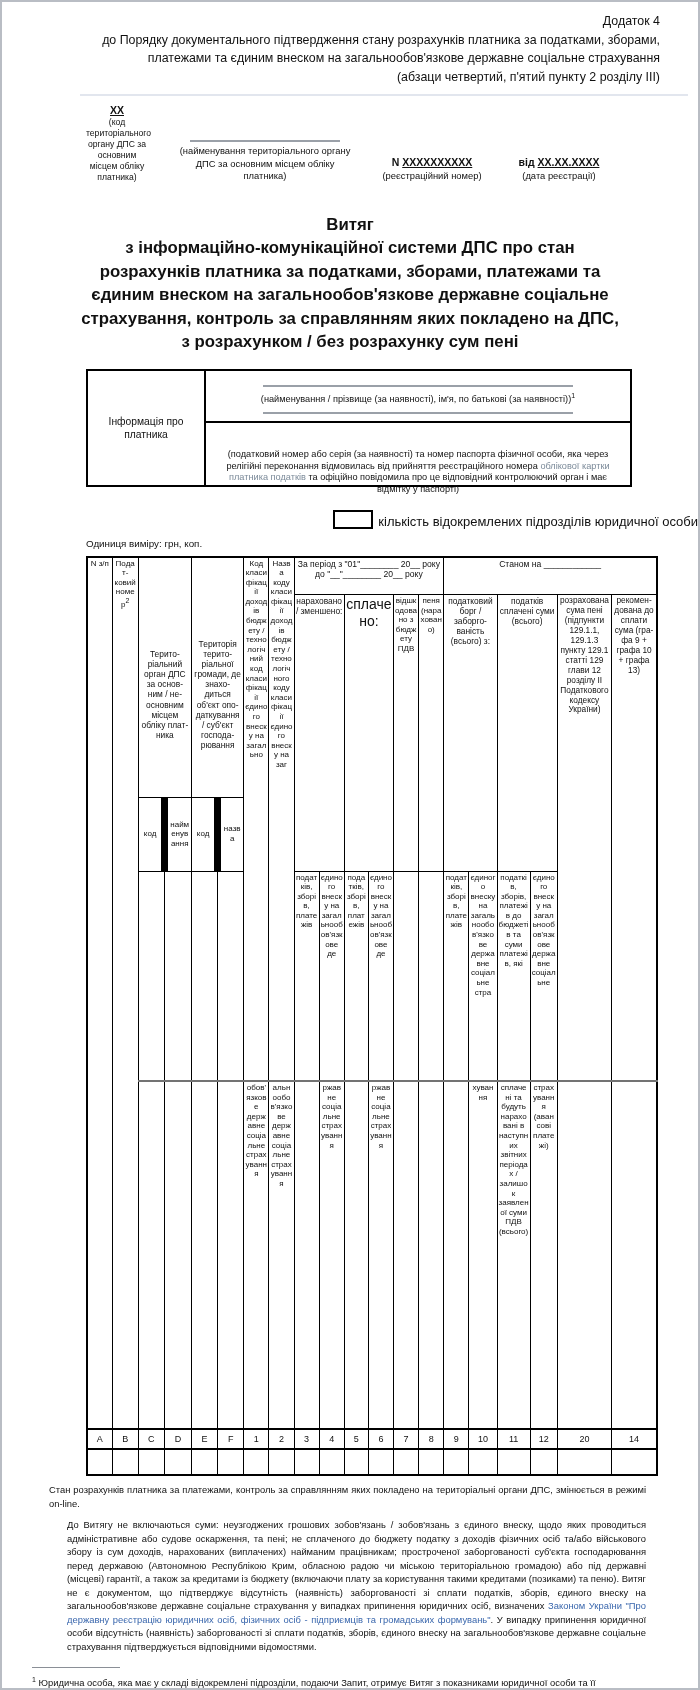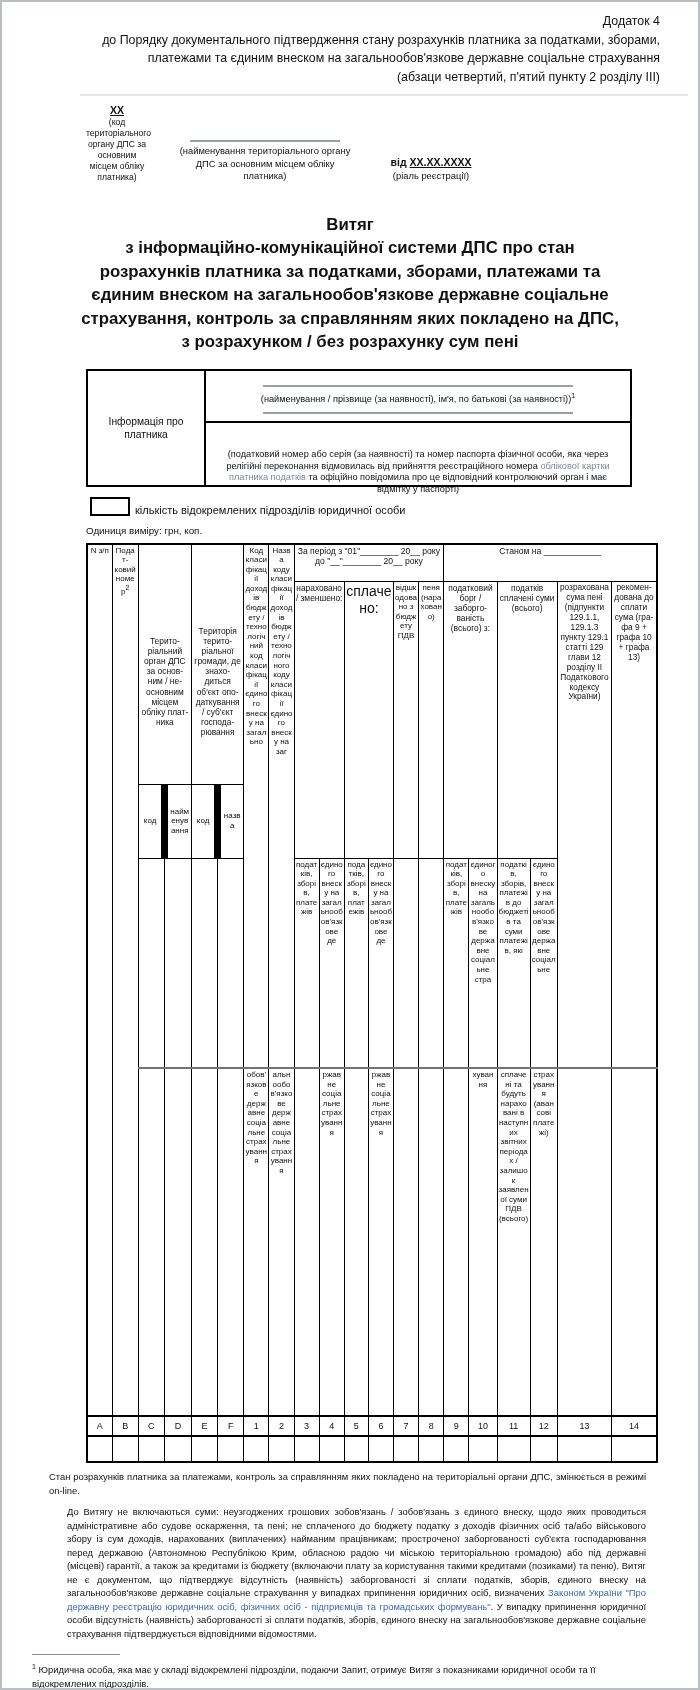--- a/index.html
+++ b/index.html
@@ -28,21 +28,21 @@
   
   .payer{display:flex;margin:15px 0 0 84px;width:546px;border:2px solid #000;box-sizing:border-box;}
   .payer .lab{width:118px;border-right:2px solid #000;display:flex;align-items:center;justify-content:center;text-align:center;font-size:10.3px;line-height:13px;padding:4px;box-sizing:border-box;}
   .payer .rows{flex:1;display:flex;flex-direction:column;}
   .payer .r1{height:52px;border-bottom:2px solid #000;}
   .payer .r2{height:62px;gap:32px;}
   .payer .r1,.payer .r2{display:flex;flex-direction:column;align-items:center;justify-content:center;font-size:9.2px;line-height:11.5px;text-align:center;padding:2px 8px;box-sizing:border-box;}
   .payer .line{width:310px;border-top:2px solid #9aa0a8;margin-bottom:3px;}
   .muted{color:#7b8a99;}
   
-  .chk-row{margin:10px 0 0 88px;display:flex;align-items:flex-end;font-size:11px;}
+  .chk-row{margin:23px 0 0 88px;display:flex;align-items:flex-end;font-size:13px;justify-content:flex-end;}
   .chk{width:36px;height:15px;border:2px solid #000;margin-right:5px;background:#fff;}
   .unit{margin:9px 0 7px 84px;font-size:9.8px;}
   
   table.big{border-collapse:collapse;table-layout:fixed;margin-left:84px;width:572px;border:2px solid #000;font-size:8px;line-height:1.2;}
   table.big td{border:1px solid #000;padding:1px;text-align:center;vertical-align:top;word-break:break-word;overflow:hidden;box-sizing:border-box;}
   td.vtx{word-break:break-all;}
   td.mid{vertical-align:middle;}
   tr.r1 td{height:38px;}
   tr.r2 td{height:240px;}
   tr.r3 td{height:210px;}
@@ -77,23 +77,27 @@
 
   <div class="reg">
     <div class="code-col">
       <span class="val">ХХ</span>
       <span>(код територіального органу ДПС за основним місцем обліку платника)</span>
     </div>
     <div class="name-col">
       <div class="line"></div>
       <span>(найменування територіального органу ДПС за основним місцем обліку платника)</span>
     </div>
+    <div class="num-col">
+      <span class="val"><span>N </span><u>ХХХХХХХХХХ</u></span>
+      <span>(реєстраційний номер)</span>
+    </div>
     <div class="date-col">
       <span class="val"><span>від </span><u>ХХ.ХХ.ХХХХ</u></span>
-      <span>(ріаль реєстрації)</span>
+      <span>(дата реєстрації)</span>
     </div>
   </div>
 
   <div class="doc-title">
     <span>Витяг</span><br>
     <span>з інформаційно-комунікаційної системи ДПС про стан розрахунків платника за податками, зборами, платежами та єдиним внеском на загальнообов'язкове державне соціальне страхування, контроль за справлянням яких покладено на ДПС, з розрахунком / без розрахунку сум пені</span>
   </div>
 
   <div class="payer">
     <div class="lab">Інформація про платника</div>
@@ -224,21 +228,21 @@
       <td>3</td>
       <td>4</td>
       <td>5</td>
       <td>6</td>
       <td>7</td>
       <td>8</td>
       <td>9</td>
       <td>10</td>
       <td>11</td>
       <td>12</td>
-      <td>13</td>
+      <td>20</td>
       <td>14</td>
     </tr>
     <tr class="empt">
       <td></td>
           <td></td>
       <td></td>
           <td></td>
       <td></td>
           <td></td>
       <td></td>

